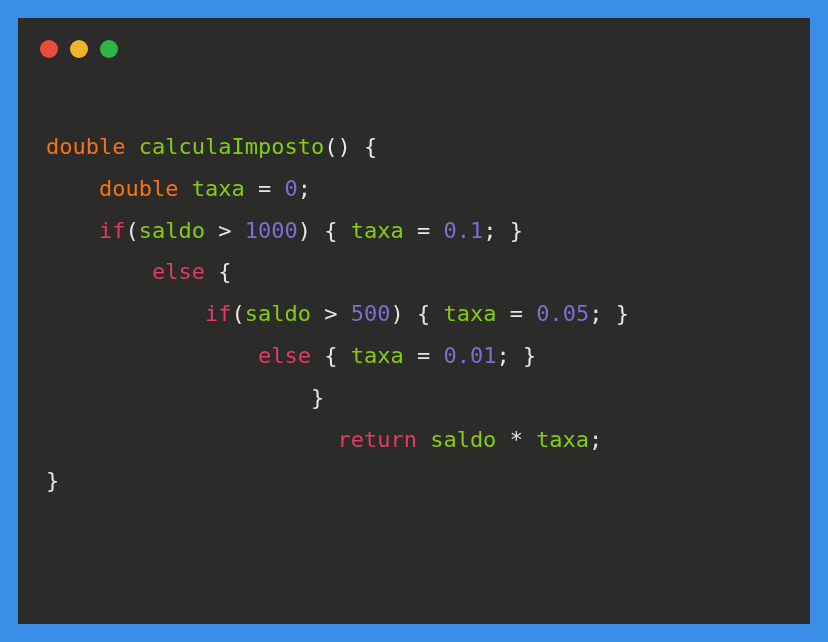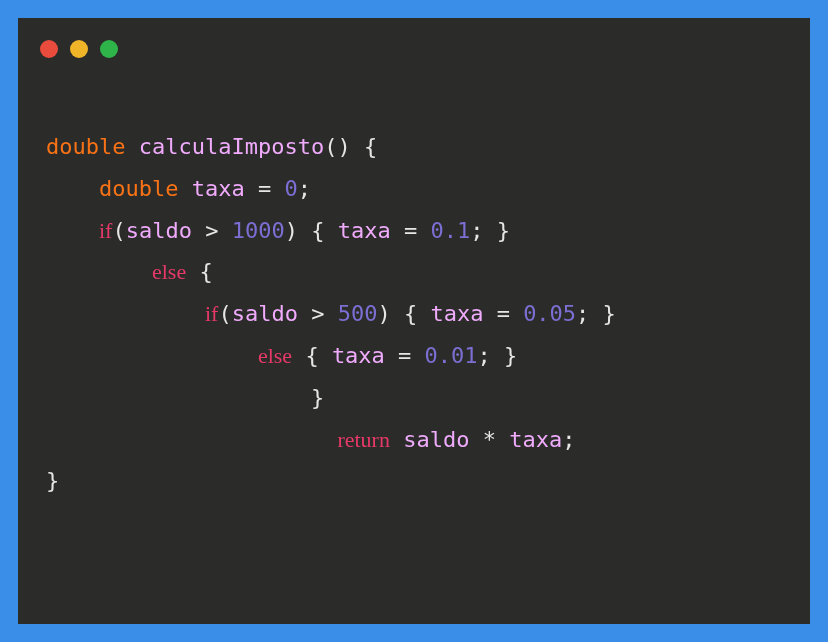--- a/index.html
+++ b/index.html
@@ -31,25 +31,25 @@
     .dot-yellow { background: #f0b429; }
     .dot-green { background: #2fb44a; }
     .code-area {
       padding: 68px 28px 28px 28px;
       font-size: 22px;
       line-height: 1.9;
       color: #e6e6e6;
       white-space: pre;
     }
     .tk-type { color: #f97316; }
-    .tk-ident { color: #f0abfc; }
+    .tk-ident { color: #84cc16; }
     .tk-punct { color: #e6e6e6; }
     .tk-op { color: #e6e6e6; }
     .tk-num { color: #7b6fd4; }
-    .tk-kw { color: #e63968; font-family: Liberation Serif, serif; }
+    .tk-kw { color: #e63968; }
   </style>
 </head>
 <body>
 
 <div class="window">
   <div class="titlebar">
     <div class="dot dot-red"></div>
     <div class="dot dot-yellow"></div>
     <div class="dot dot-green"></div>
   </div>

